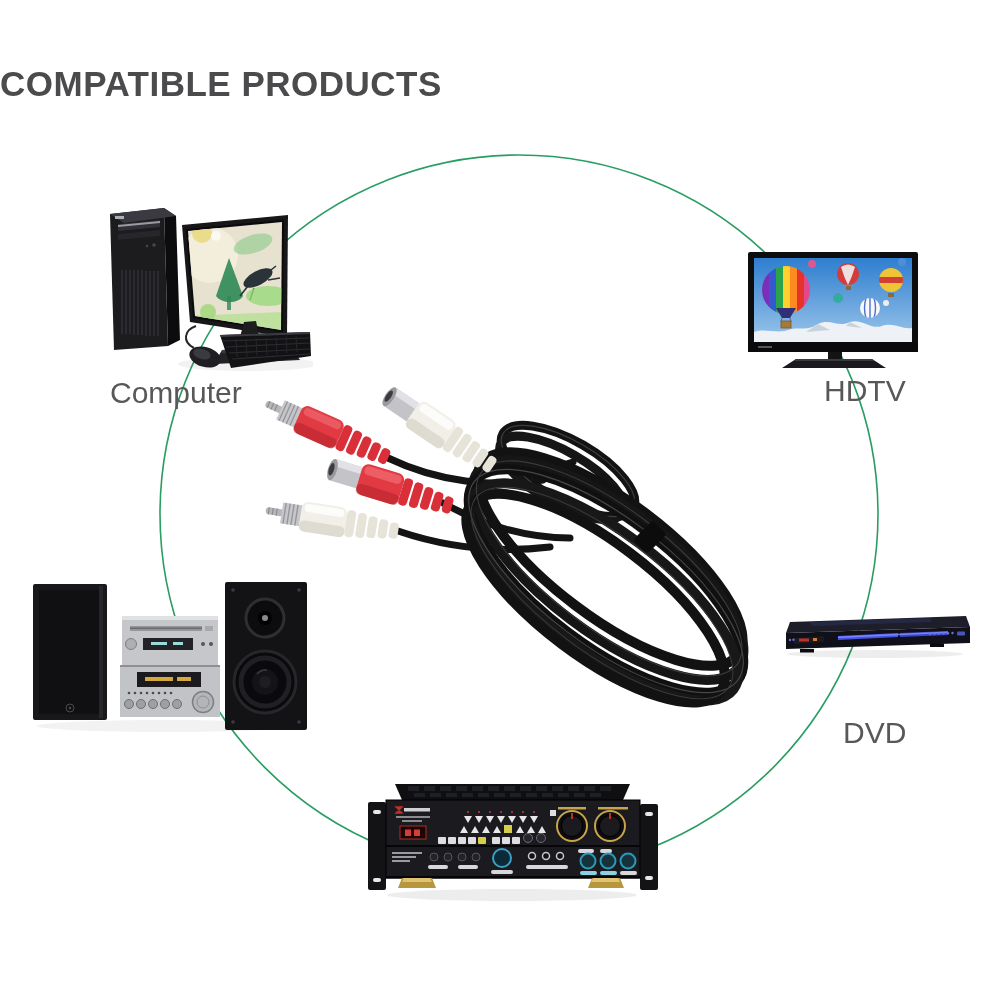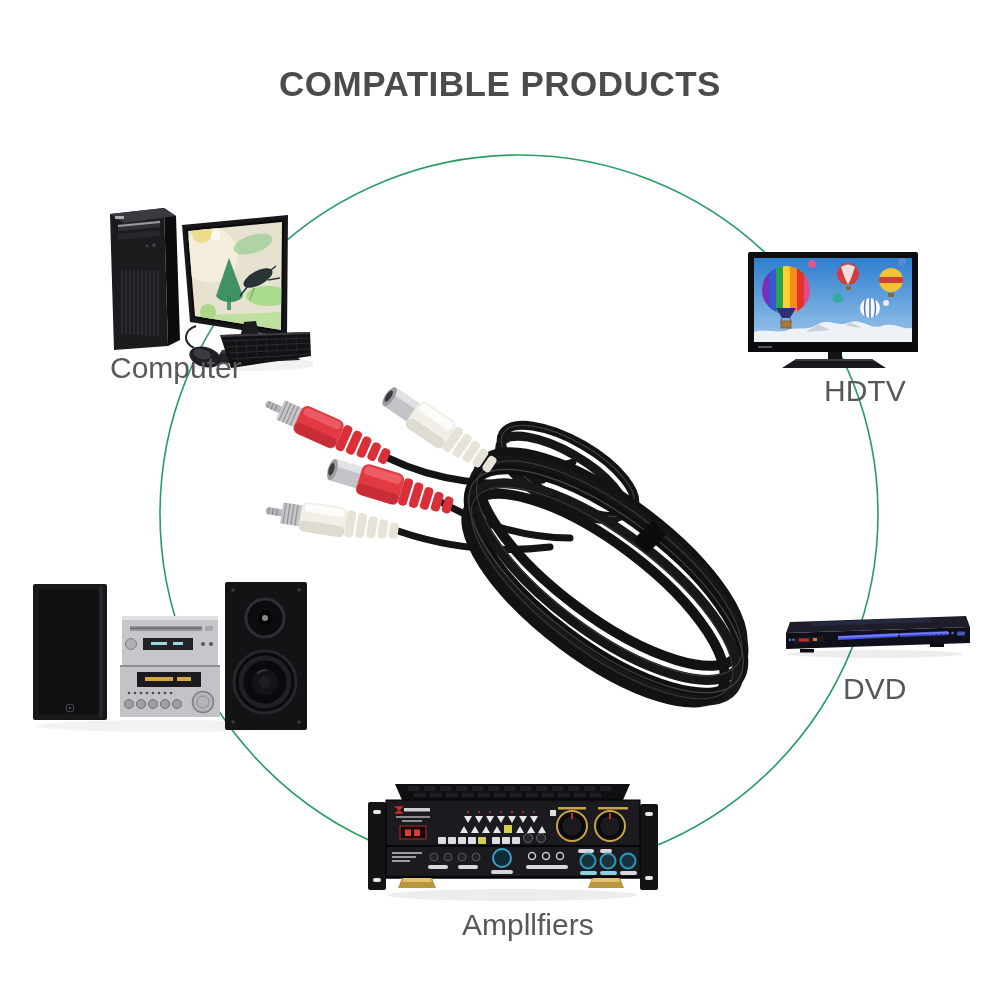--- a/index.html
+++ b/index.html
@@ -1,18 +1,18 @@
 <!DOCTYPE html>
 <html><head>
 <meta charset="utf-8">
 <style>
   html,body{margin:0;padding:0;background:#ffffff;}
   .stage{position:relative;width:1000px;height:1000px;background:#ffffff;overflow:hidden;
          font-family:"Liberation Sans",sans-serif;}
-  .title{position:absolute;left:0;top:64px;width:1000px;text-align:center;
+  .title{position:absolute;left:0;top:64px;width:1000px;
          font-size:35px;font-weight:bold;letter-spacing:.5px;color:#4b4b4d;z-index:4;}
   .ring{position:absolute;left:0;top:0;z-index:1;}
   .art{position:absolute;z-index:2;}
   .plabel{position:absolute;z-index:3;font-size:30px;color:#58585a;white-space:nowrap;}
 </style>
 </head>
 <body>
 
 <div class="stage">
 
@@ -463,18 +463,17 @@
     <rect x="34" y="96" width="254" height="2.5" fill="#050507"></rect>
 
     <g>
       <polygon points="50,98 80,98 84,108 46,108" fill="#b8963e"></polygon>
       <polygon points="52,98 78,98 80,102 50,102" fill="#e0c270"></polygon>
       <polygon points="240,98 268,98 272,108 236,108" fill="#b8963e"></polygon>
       <polygon points="242,98 266,98 268,102 238,102" fill="#e0c270"></polygon>
     </g>
   </svg>
 
-  <div class="plabel" style="left:110px;top:351px">Computer</div>
+  <div class="plabel" style="left:110px;top:376px">Computer</div>
   <div class="plabel" style="left:824px;top:374px">HDTV</div>
-  <div class="plabel" style="left:843px;top:672px">DVD</div>
-  <div class="plabel" style="left:462px;top:908px">Ampllfiers</div>
+  <div class="plabel" style="left:843px;top:716px">DVD</div>
 
 </div>
 
 </body></html>

